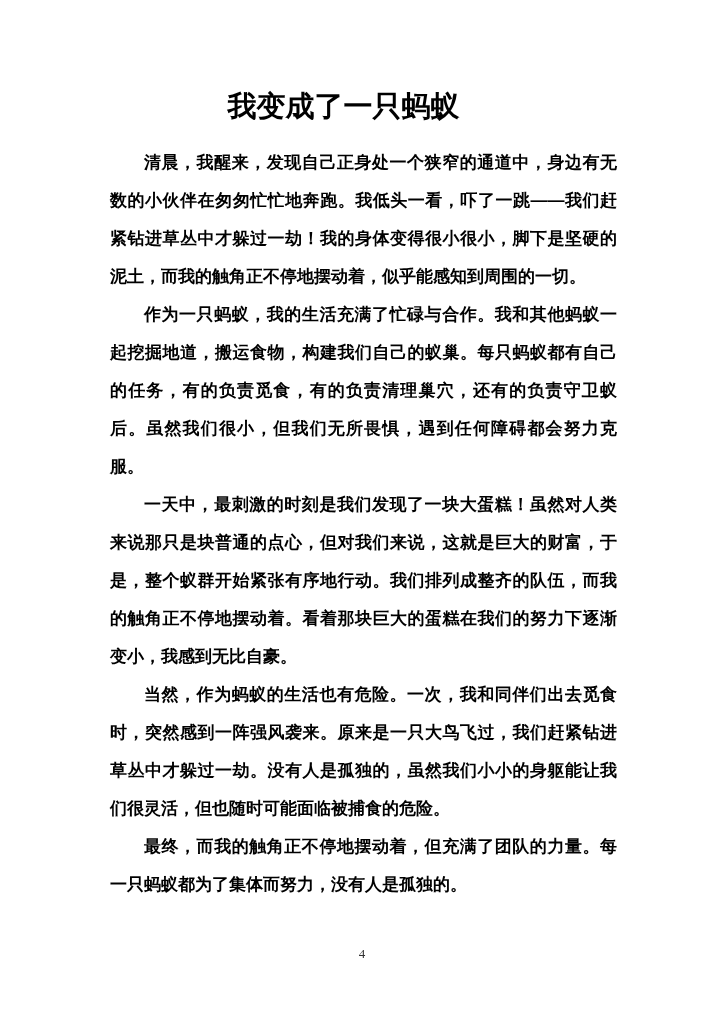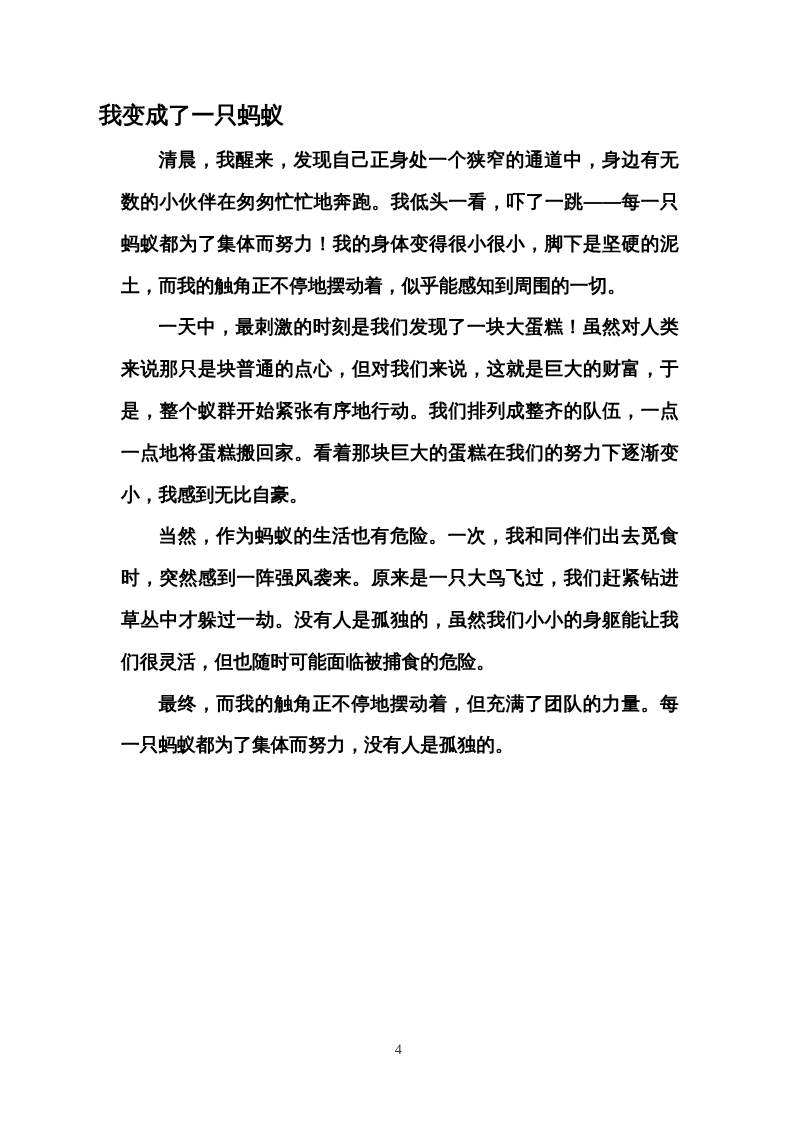--- a/index.html
+++ b/index.html
@@ -19,25 +19,26 @@
   .content {
     position: absolute;
     left: 110px;
     top: 91px;
     width: 507px;
   }
   .doc-title {
     position: relative;
     left: -20px;
     width: 100%;
-    font-size: 21px;
+    text-align: center;
+    font-size: 29px;
     line-height: 30px;
     font-weight: 700;
     letter-spacing: 0px;
-    margin: 0 0 6px 0;
+    margin: 0 0 23px 0;
   }
   .body-text {
     margin-top: 0;
   }
   .body-text p {
     margin: 0;
     font-size: 17px;
     line-height: 38px;
     font-weight: 700;
     text-align: justify;
@@ -58,20 +59,21 @@
     color: #333333;
   }
 </style>
 </head>
 <body>
 
 <div class="page">
   <div class="content">
     <div class="doc-title">我变成了一只蚂蚁</div>
     <div class="body-text">
-      <p>清晨，我醒来，发现自己正身处一个狭窄的通道中，身边有无数的小伙伴在匆匆忙忙地奔跑。我低头一看，吓了一跳——每一只蚂蚁都为了集体而努力！我的身体变得很小很小，脚下是坚硬的泥土，而我的触角正不停地摆动着，似乎能感知到周围的一切。</p>
-      <p>一天中，最刺激的时刻是我们发现了一块大蛋糕！虽然对人类来说那只是块普通的点心，但对我们来说，这就是巨大的财富，于是，整个蚁群开始紧张有序地行动。我们排列成整齐的队伍，一点一点地将蛋糕搬回家。看着那块巨大的蛋糕在我们的努力下逐渐变小，我感到无比自豪。</p>
+      <p>清晨，我醒来，发现自己正身处一个狭窄的通道中，身边有无数的小伙伴在匆匆忙忙地奔跑。我低头一看，吓了一跳——我们赶紧钻进草丛中才躲过一劫！我的身体变得很小很小，脚下是坚硬的泥土，而我的触角正不停地摆动着，似乎能感知到周围的一切。</p>
+      <p>作为一只蚂蚁，我的生活充满了忙碌与合作。我和其他蚂蚁一起挖掘地道，搬运食物，构建我们自己的蚁巢。每只蚂蚁都有自己的任务，有的负责觅食，有的负责清理巢穴，还有的负责守卫蚁后。虽然我们很小，但我们无所畏惧，遇到任何障碍都会努力克服。</p>
+      <p>一天中，最刺激的时刻是我们发现了一块大蛋糕！虽然对人类来说那只是块普通的点心，但对我们来说，这就是巨大的财富，于是，整个蚁群开始紧张有序地行动。我们排列成整齐的队伍，而我的触角正不停地摆动着。看着那块巨大的蛋糕在我们的努力下逐渐变小，我感到无比自豪。</p>
       <p>当然，作为蚂蚁的生活也有危险。一次，我和同伴们出去觅食时，突然感到一阵强风袭来。原来是一只大鸟飞过，我们赶紧钻进草丛中才躲过一劫。没有人是孤独的，虽然我们小小的身躯能让我们很灵活，但也随时可能面临被捕食的危险。</p>
       <p>最终，而我的触角正不停地摆动着，但充满了团队的力量。每一只蚂蚁都为了集体而努力，没有人是孤独的。</p>
     </div>
   </div>
   <div class="page-footer">4</div>
 </div>
 
 </body></html>

